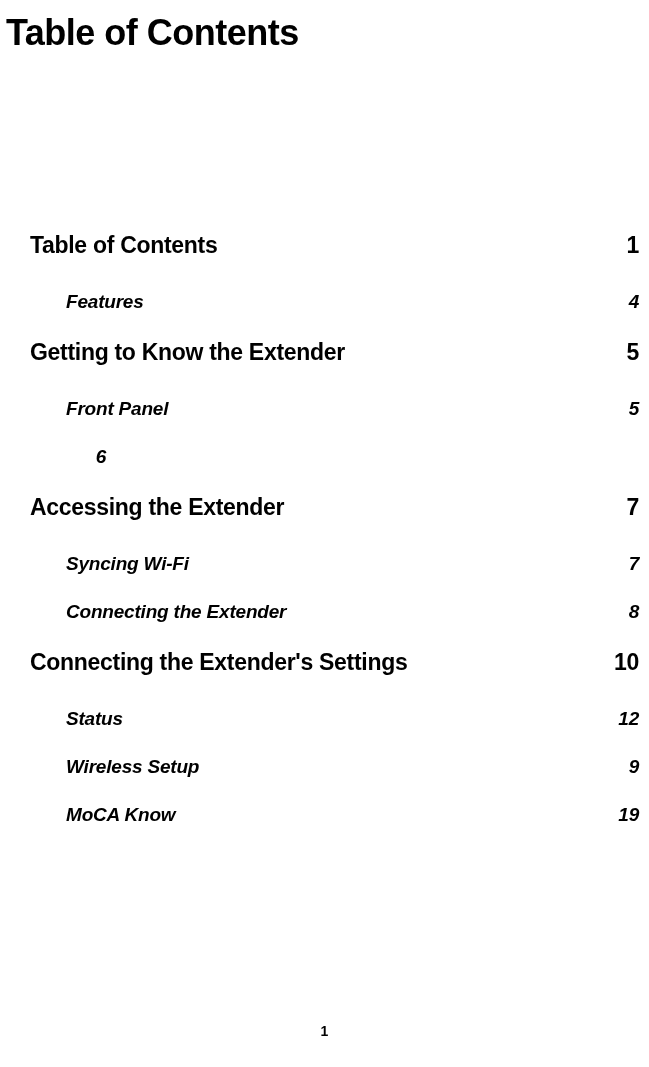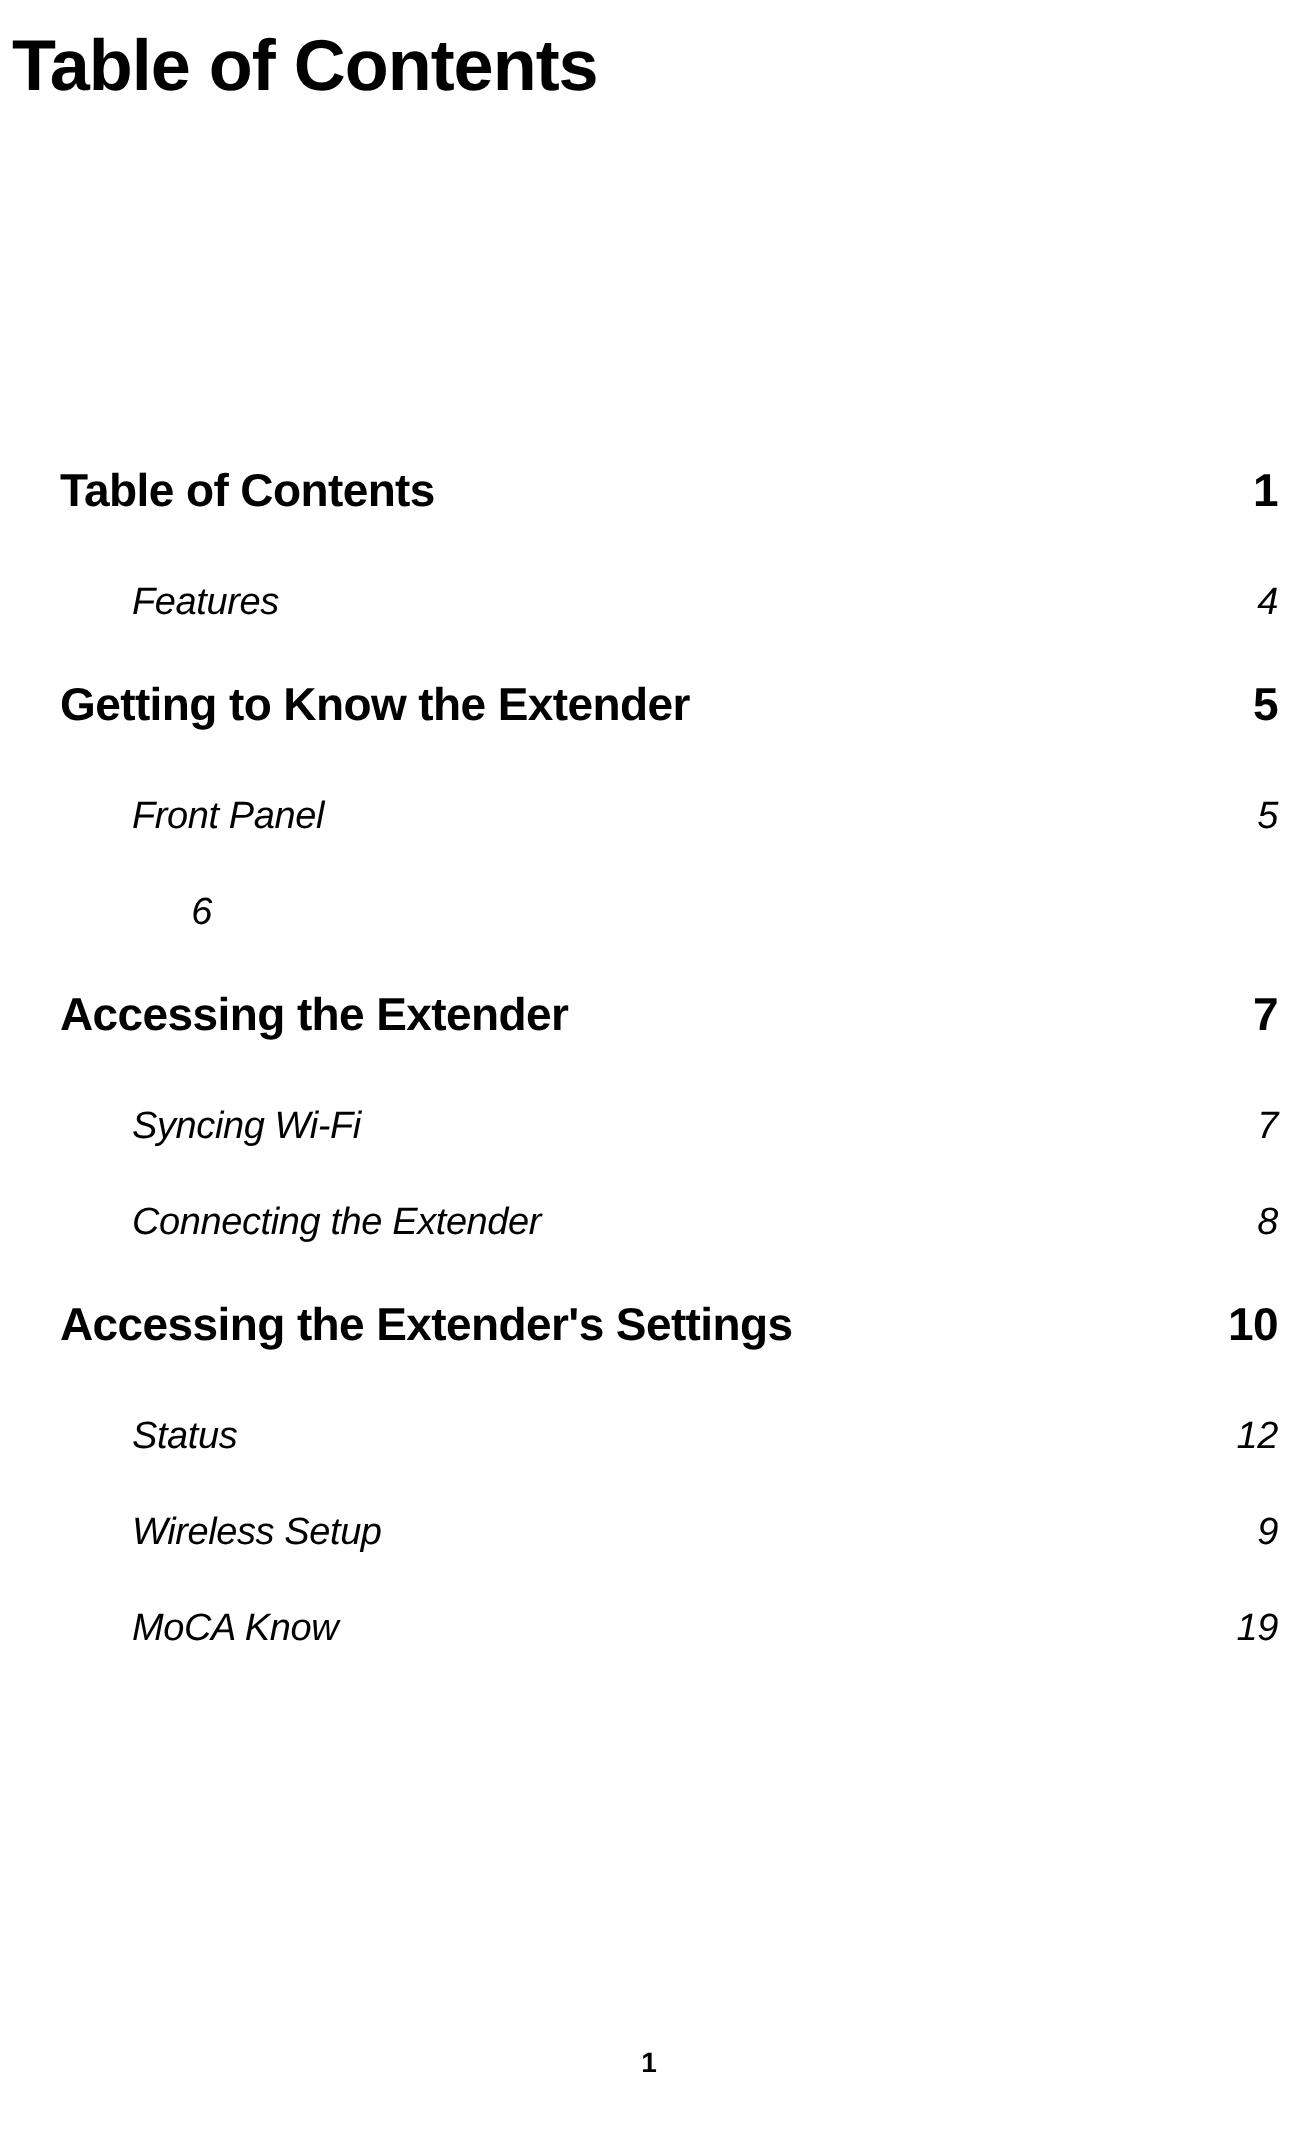--- a/index.html
+++ b/index.html
@@ -33,21 +33,21 @@
       align-items: baseline;
     }
     .toc-entry.level-1 {
       font-size: 23px;
       font-weight: 700;
       margin-bottom: 32px;
       letter-spacing: -0.3px;
     }
     .toc-entry.level-2 {
       font-size: 19px;
-      font-weight: 400;
+      font-weight: 700;
       font-style: italic;
       padding-left: 36px;
       margin-bottom: 26px;
       letter-spacing: -0.2px;
     }
     .toc-entry .label {
       flex: 1;
     }
     .toc-entry .page {
       text-align: right;
@@ -94,21 +94,21 @@
     </div>
     <div class="toc-entry level-2">
       <span class="label">Syncing Wi-Fi</span>
       <span class="page">7</span>
     </div>
     <div class="toc-entry level-2">
       <span class="label">Connecting the Extender</span>
       <span class="page">8</span>
     </div>
     <div class="toc-entry level-1">
-      <span class="label">Accessing the Extender's Settings</span>
+      <span class="label">Connecting the Extender's Settings</span>
       <span class="page">10</span>
     </div>
     <div class="toc-entry level-2">
       <span class="label">Status</span>
       <span class="page">12</span>
     </div>
     <div class="toc-entry level-2">
       <span class="label">Wireless Setup</span>
       <span class="page">9</span>
     </div>

